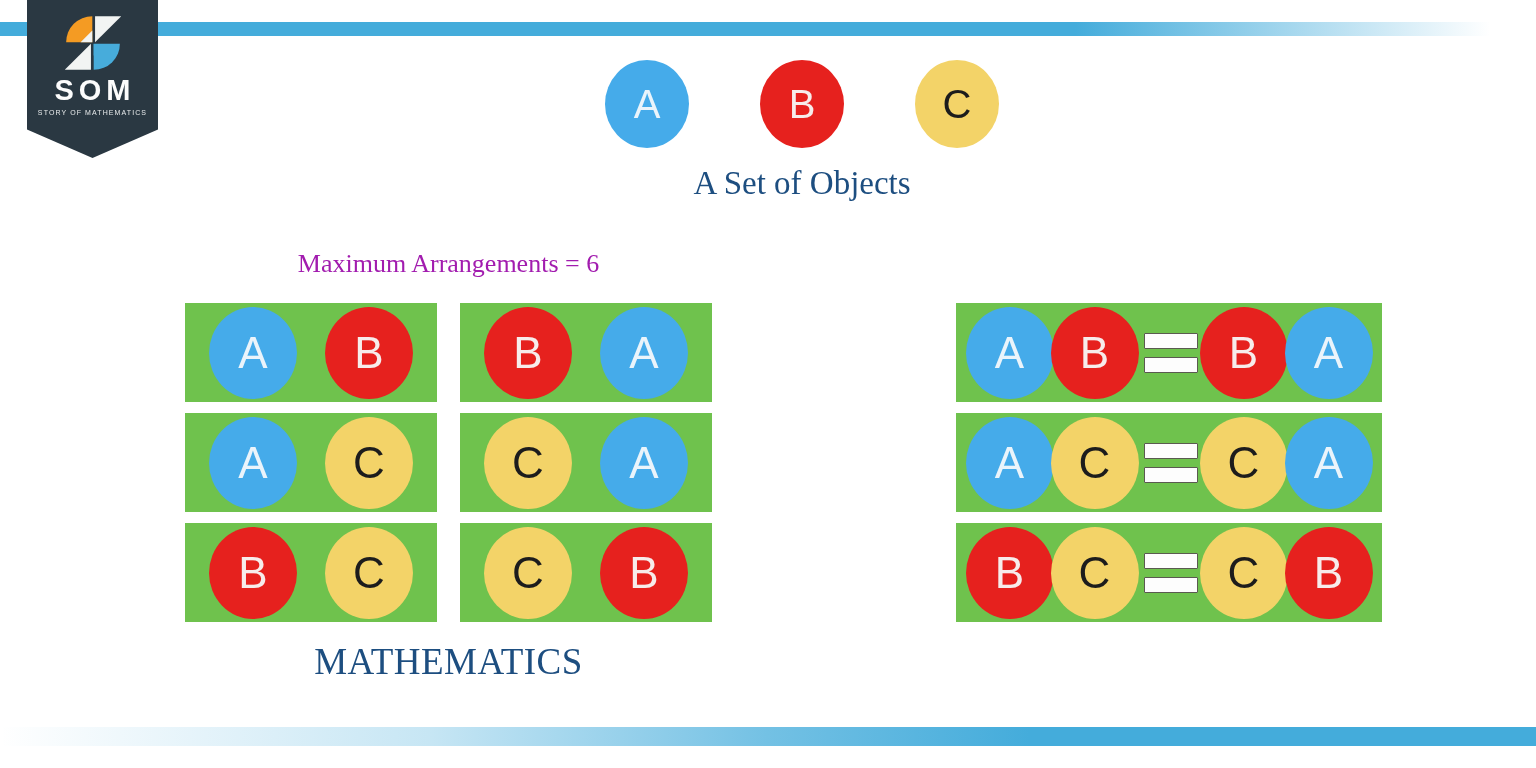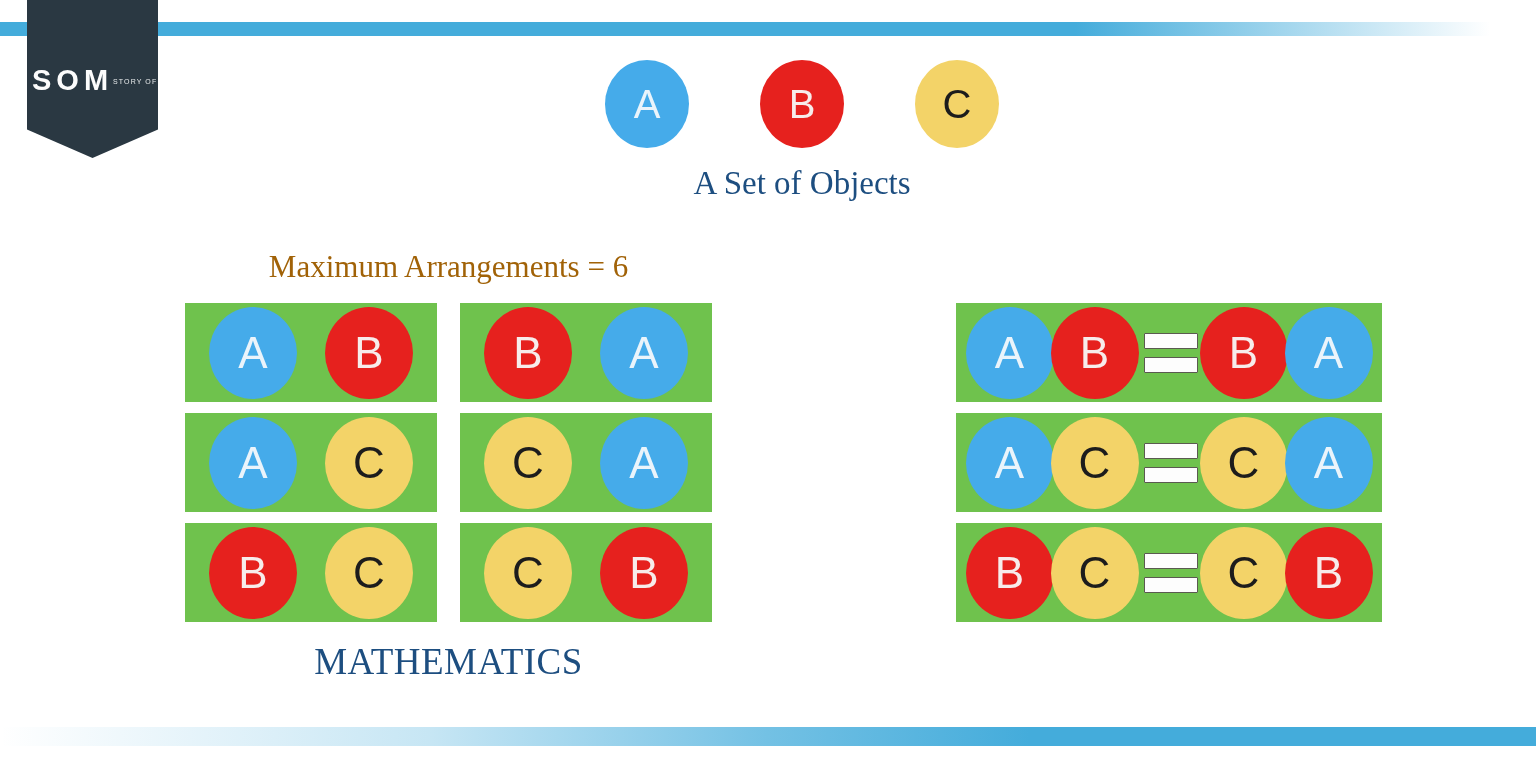--- a/index.html
+++ b/index.html
@@ -17,21 +17,21 @@
     position:absolute; left:0; top:727px; width:1536px; height:19px;
     background:linear-gradient(to right,rgba(68,172,219,0) 0%,rgba(68,172,219,0.30) 28%,
                rgba(68,172,219,0.75) 50%,#44ACDB 67%,#44ACDB 100%);
   }
 
   
   .logo-badge {
     position:absolute; left:27px; top:0; width:131px; height:158px;
     background:#2A3842; z-index:5;
     clip-path:polygon(0 0,100% 0,100% 82%,50% 100%,0 82%);
-    display:flex; flex-direction:row; align-items:center;
+    display:flex; flex-direction:column; align-items:center;
   }
   .logo-mark { margin-top:12px; width:62px; height:62px; }
   .logo-word {
     color:#FCFCFC; font-family:"Liberation Sans","DejaVu Sans",sans-serif;
     font-weight:700; font-size:29px; letter-spacing:5px; line-height:1;
     margin-top:2px; margin-left:5px;
   }
   .logo-tagline {
     color:#E8EBEC; font-family:"Liberation Sans","DejaVu Sans",sans-serif;
     font-size:7px; letter-spacing:1.1px; margin-top:4px; white-space:nowrap;
@@ -49,21 +49,21 @@
   }
   .set-chip { width:84px; height:88px; font-size:40px; }
   .set-caption {
     position:absolute; left:0; top:165px; width:1604px; text-align:center;
     font-size:33px; color:#1D4E80;
   }
 
   
   .perm-heading, .comb-heading {
     position:absolute; top:249px; text-align:center;
-    font-size:31px; color:#a16207; white-space:nowrap;
+    font-size:26px; color:#a21caf; white-space:nowrap;
   }
   .perm-heading { left:185px; width:527px; }
   .comb-heading { left:956px; width:426px; }
 
   
   .perm-grid {
     position:absolute; left:185px; top:303px; width:527px;
     display:flex; flex-wrap:wrap; column-gap:23px; row-gap:11px;
   }
   .panel {

